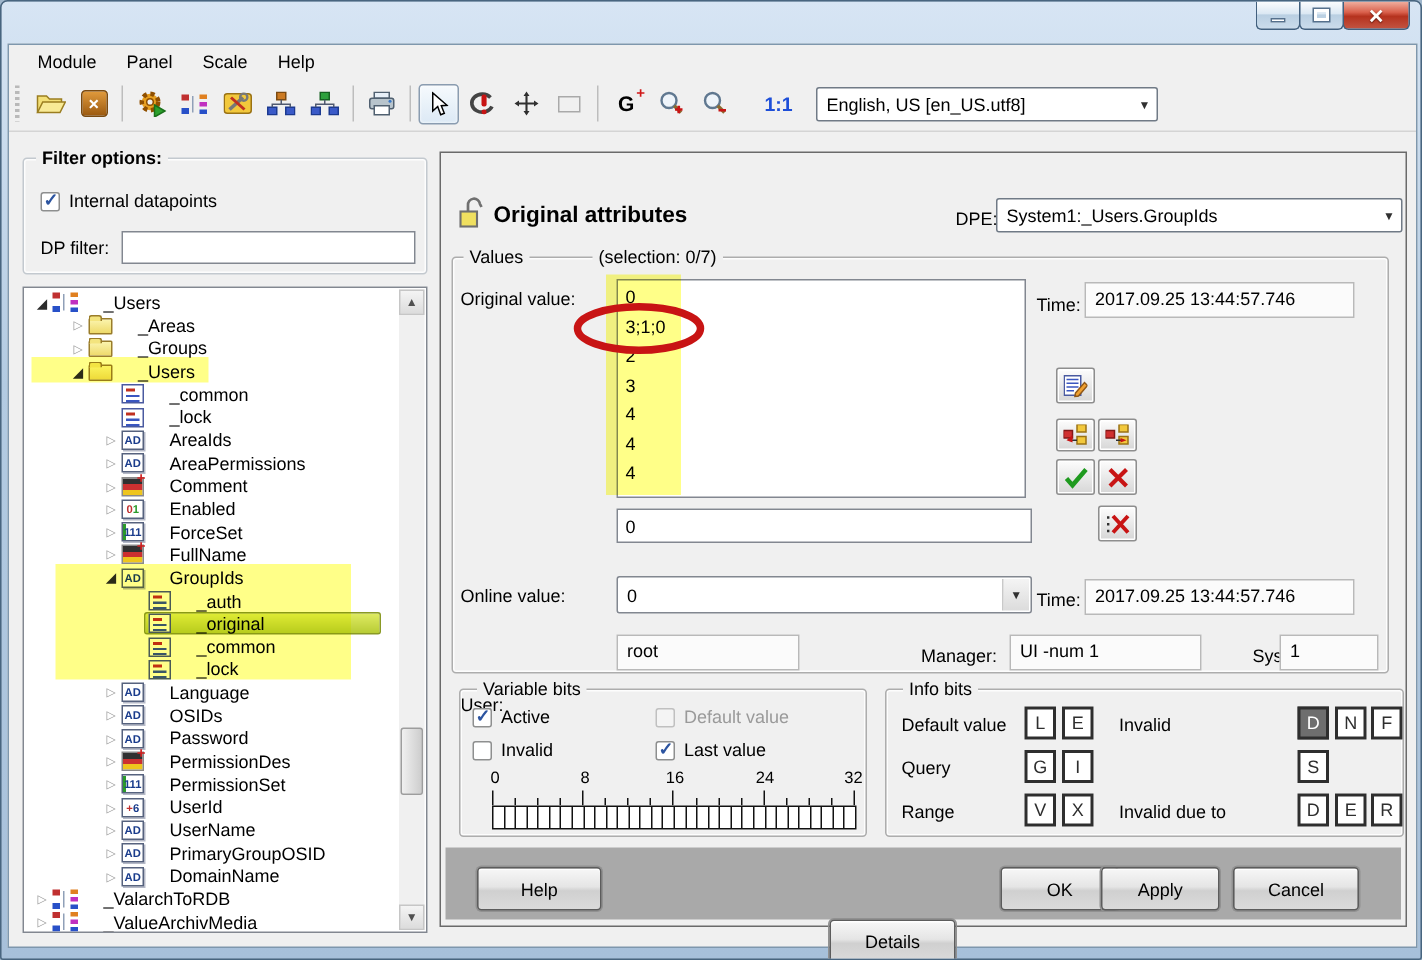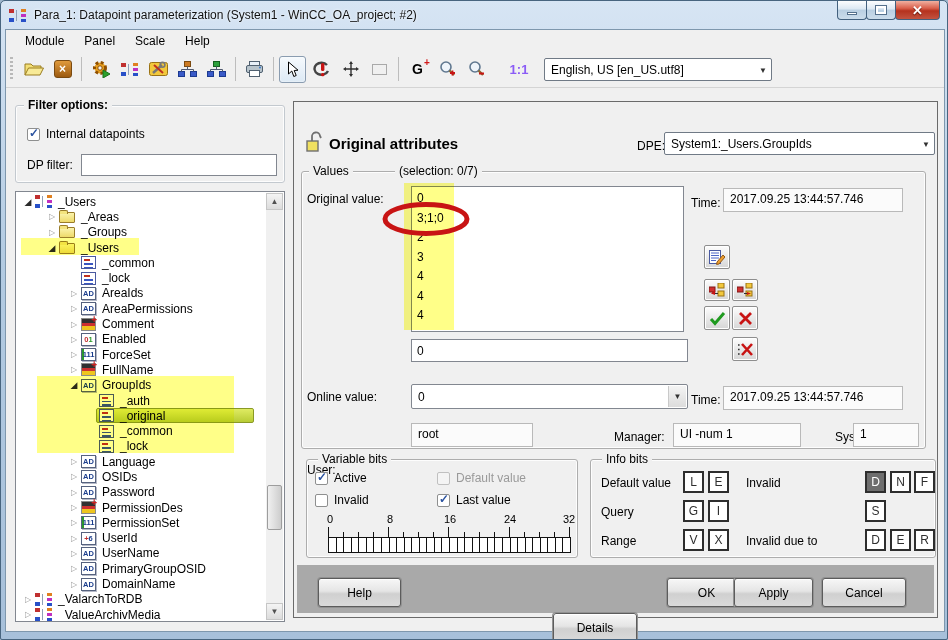--- a/index.html
+++ b/index.html
@@ -21,21 +21,21 @@
   .client{position:absolute;left:4px;top:28px;width:940px;height:603px;background:#f0f0f0;border:1px solid #7e97ad;}
 
   
   .menubar{position:absolute;left:5px;top:30px;width:938px;height:20px;background:#f0f0f0;display:flex;align-items:center;padding-left:10px;gap:2px;}
   .menu-item{padding:2px 9px;cursor:default;}
   .toolbar{position:absolute;left:5px;top:50px;width:938px;height:37px;background:#f0f0f0;border-bottom:1px solid #d4d4d4;display:flex;align-items:center;}
   .grip{width:3px;height:24px;margin:0 6px 0 4px;background:repeating-linear-gradient(180deg,#b9b9b9 0 2px,transparent 2px 4px);}
   .tbtn{width:27px;height:27px;display:flex;align-items:center;justify-content:center;margin:0 1px;position:relative;border:1px solid transparent;border-radius:3px;}
   .tbtn.sel{background:linear-gradient(#f6fafd,#dce9f5);border:1px solid #8a9cb0;box-shadow:inset 0 0 2px #fff;}
   .tsep{width:1px;height:24px;background:#bdbdbd;margin:0 4px;}
-  .txticon{font-weight:bold;color:#8b5cf6;font-size:13px;margin-left:29px;}
+  .txticon{font-weight:bold;color:#1d4ed8;font-size:13px;margin-left:29px;}
   .gplus{position:relative;font-weight:bold;font-size:14px;}
   .gplus i{position:absolute;right:-7px;top:-4px;color:#d01818;font-size:10px;font-style:normal;font-weight:bold;}
   .closebox{width:18px;height:18px;border-radius:3px;background:linear-gradient(#e09a3c,#9c5a10);border:1px solid #7a4a10;color:#fff;font-weight:bold;font-size:12px;display:flex;align-items:center;justify-content:center;}
   .recticon{width:15px;height:11px;border:1px solid #a9a9a9;}
   .combo{position:absolute;background:#fff;border:1px solid #707a86;border-radius:2px;display:flex;align-items:center;}
   .combo .cval{padding:0 6px;white-space:nowrap;overflow:hidden;}
   .combo .carr{position:absolute;right:4px;top:50%;transform:translateY(-50%);font-size:8px;color:#303030;}
   .lang-combo{left:543px;top:57px;width:228px;height:23px;}
 
   
@@ -46,21 +46,21 @@
   .cb{width:13px;height:13px;background:#fff;border:1px solid #8e8f8f;border-radius:2px;position:relative;flex:none;}
   .cb.checked::after{content:"✓";position:absolute;left:1px;top:-3px;font-size:12px;font-weight:bold;color:#2c54a0;}
   .cb.disabled{background:#f4f4f4;border-color:#c0c0c0;}
   .cbrow{position:absolute;display:flex;align-items:center;gap:6px;}
   .textinput{background:#fff;border:1px solid #828790;padding:2px 5px;font:12px "Liberation Sans",sans-serif;position:absolute;}
   .tree-panel{position:absolute;left:14px;top:190px;width:270px;height:431px;background:#fff;border:1px solid #828790;}
   .tree-rows{position:absolute;left:2px;top:2px;width:249px;height:427px;overflow:hidden;}
   .trow{height:15.3px;display:flex;align-items:center;position:relative;white-space:nowrap;}
   .trow .exp{width:14px;flex:none;font-size:8px;color:#9a9a9a;text-align:center;}
   .trow .exp.open{color:#2b2b2b;font-size:9px;}
-  .tlabel{margin-left:6px;position:relative;z-index:2;}
+  .tlabel{margin-left:17px;position:relative;z-index:2;}
   .d0{padding-left:3px;}.d1{padding-left:27px;}.d2{padding-left:49px;}.d2n{padding-left:63px;}.d3{padding-left:81px;}
   .trow.selected::before{content:"";position:absolute;left:78px;width:156px;top:0;bottom:0;background:linear-gradient(#dfeb62,#b8cc35);border:1px solid #8a9a25;border-radius:2px;}
   .ti{width:15px;height:13px;flex:none;position:relative;z-index:2;}
   .ti-folder{width:16px;height:11px;margin-top:1px;background:linear-gradient(#fbf4ad,#eeda6a);border:1px solid #9a7d2a;border-radius:1px;position:relative;}
   .ti-folder::before{content:"";position:absolute;top:-3px;left:-1px;width:7px;height:3px;background:#f3e47e;border:1px solid #9a7d2a;border-bottom:none;border-radius:2px 2px 0 0;}
   .ti-tree{width:17px;height:13px;background:
     linear-gradient(#c03030,#c03030) 0 0/5px 4px,
     linear-gradient(#2850c8,#2850c8) 0 9px/5px 4px,
     linear-gradient(#e08020,#e08020) 12px 0/5px 3px,
     linear-gradient(#c030c0,#c030c0) 12px 5px/5px 3px,
@@ -105,24 +105,20 @@
   .br-cells{position:absolute;left:0;top:24px;width:100%;height:16px;border:1px solid #111;display:flex;background:#fff;}
   .br-cells i{flex:1;border-right:1px solid #111;}
   .br-cells i:last-child{border-right:none;}
   svg{display:block;}
 </style>
 </head>
 <body>
 
 <div class="window">
 
-  <div class="titlebar">
-    <span class="win-icon ti-tree" style="width:17px;height:13px;"></span>
-    <span class="title-text">Para_1: Datapoint parameterization (System1 - WinCC_OA_project; #2)</span>
-  </div>
   <div class="winbtns">
     <div class="wbtn min">
         <span class="glyph-min"></span>
       </div>
     <div class="wbtn max">
         <span class="glyph-max"></span>
       </div>
     <div class="wbtn close">
         <span class="glyph-x">✕</span>
       </div>

